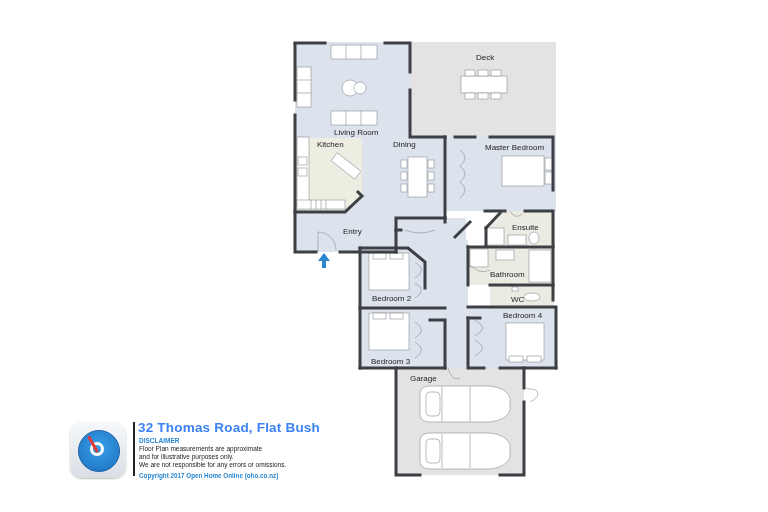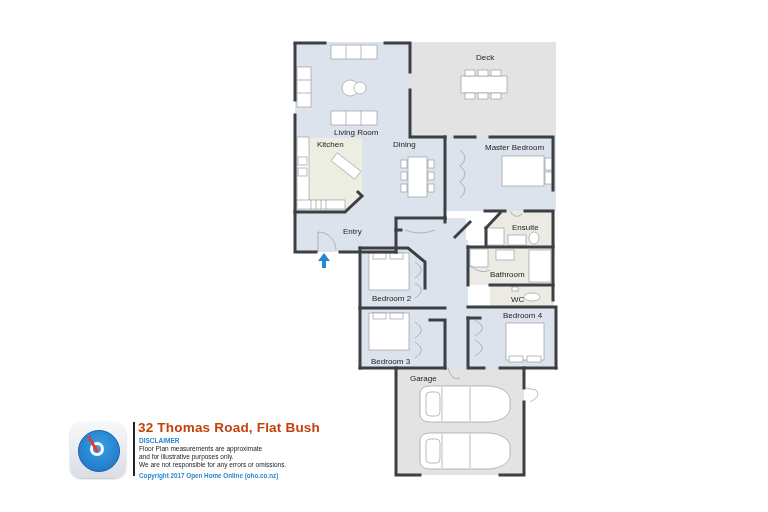--- a/index.html
+++ b/index.html
@@ -11,21 +11,21 @@
   .furn { fill:#ffffff; stroke:#8a8f96; stroke-width:0.6; }
   .door { stroke:#8a8f96; stroke-width:0.6; fill:none; }
   .legend { position:absolute; left:70px; top:420px; height:60px; }
   .logo { position:absolute; left:0; top:2px; width:56px; height:56px; border-radius:12px;
           background:linear-gradient(#f6f8fb,#d9dee5); box-shadow:0 1px 2px rgba(0,0,0,0.25); }
   .logo-circle { position:absolute; left:8px; top:8px; width:40px; height:40px; border-radius:50%;
           background:radial-gradient(circle at 50% 40%, #3aa0e6, #1b6fc0); border:1px solid #1a5ea6; }
   .logo-needle { position:absolute; left:26px; top:12px; width:3px; height:18px; background:#e23a3a; transform:rotate(-30deg); transform-origin:bottom center; }
   .logo-ring { position:absolute; left:20px; top:20px; width:14px; height:14px; border:3px solid #fff; border-radius:50%; box-sizing:border-box; }
   .vbar { position:absolute; left:63px; top:2px; width:2px; height:54px; background:#222; }
-  .title { position:absolute; left:68px; top:0px; font-size:13.5px; font-weight:bold; color:#c2410c; white-space:nowrap; letter-spacing:0.2px; }
+  .title { position:absolute; left:68px; top:0px; font-size:13.5px; font-weight:bold; color:#3b82f6; white-space:nowrap; letter-spacing:0.2px; }
   .disc-h { position:absolute; left:69px; top:17px; font-size:6.5px; color:#2a86cf; font-weight:bold; }
   .disc-l { position:absolute; left:69px; font-size:6.5px; color:#222; white-space:nowrap; }
   .copy { position:absolute; left:69px; top:52px; font-size:6.3px; color:#2a86cf; font-weight:bold; white-space:nowrap; }
 </style>
 </head>
 <body>
 
 <svg id="plan" viewBox="0 0 768 512" xmlns="http://www.w3.org/2000/svg">
 
   <g>

